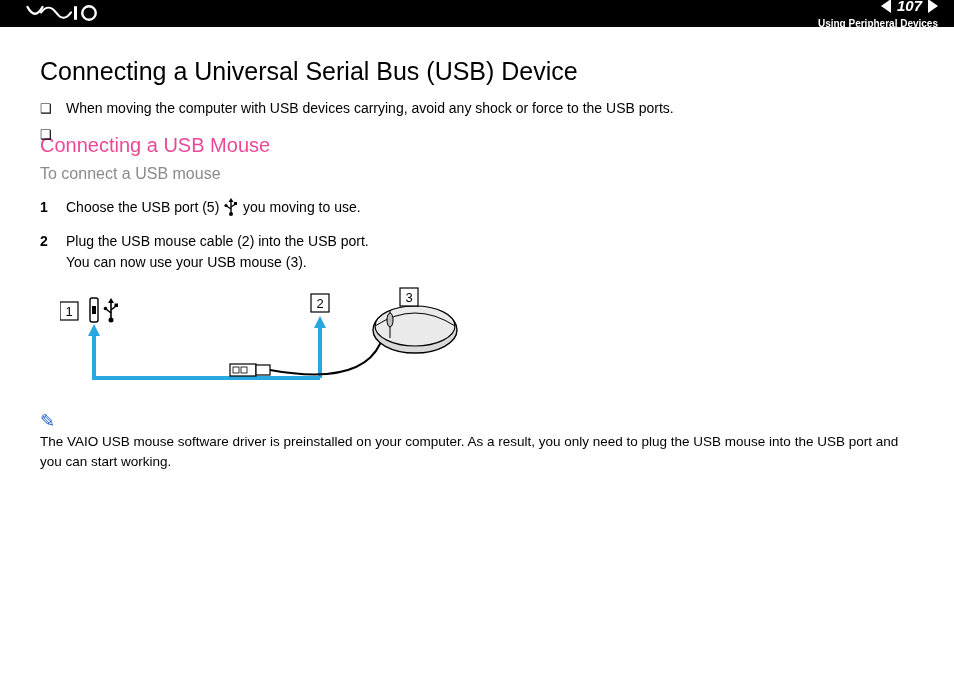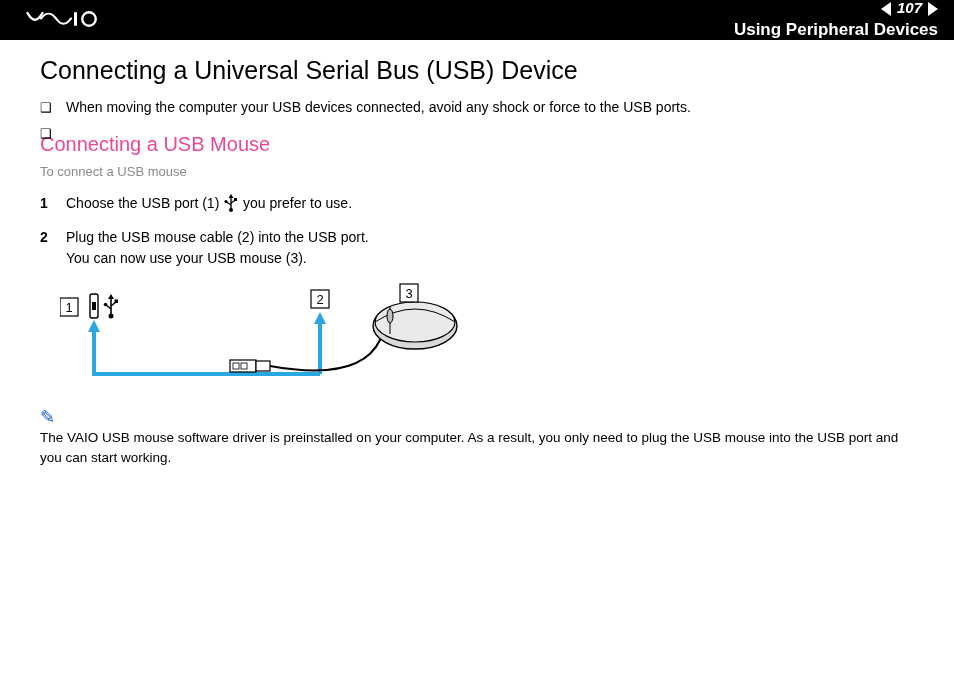--- a/index.html
+++ b/index.html
@@ -8,21 +8,21 @@
     font-family: Arial, Helvetica, sans-serif;
     background: #fff;
     width: 954px;
     height: 674px;
     overflow: hidden;
     position: relative;
   }
   .header {
     background: #000;
     color: #fff;
-    height: 40px;
+    height: 27px;
     display: flex;
     align-items: center;
     justify-content: space-between;
     padding: 0 16px;
   }
   .logo {
     font-family: Arial, sans-serif;
     font-size: 24px;
     font-weight: bold;
     letter-spacing: 2px;
@@ -38,32 +38,32 @@
   }
   .nav-prev { border-right: 10px solid #fff; }
   .nav-next { border-left: 10px solid #fff; }
   .page-num {
     font-style: italic;
     font-weight: bold;
     font-size: 15px;
   }
   .section-name {
     font-weight: bold;
-    font-size: 17px;
+    font-size: 10px;
     margin-top: 2px;
   }
   .header-right-col {
     display: flex;
     flex-direction: column;
     align-items: flex-end;
     gap: 2px;
     line-height: 1.1;
   }
   .content {
-    padding: 16px 40px 20px 40px;
+    padding: 30px 40px 20px 40px;
   }
   h1.page-title {
     font-size: 25px;
     font-weight: normal;
     margin: 0 0 14px 0;
     color: #000;
   }
   .intro {
     font-size: 14px;
     margin: 0 0 12px 0;
@@ -86,21 +86,21 @@
     top: 1px;
     font-size: 13px;
   }
   h2.sub-title {
     font-size: 20px;
     font-weight: normal;
     color: #ec4899;
     margin: 8px 0 8px 0;
   }
   .task-label {
-    font-size: 13px;
+    font-size: 16px;
     color: #8a8a8a;
     margin: 0 0 14px 0;
   }
   ol.steps {
     margin: 0 0 14px 0;
     padding: 0;
     list-style: none;
     counter-reset: step;
     font-size: 14px;
   }
@@ -162,46 +162,46 @@
 </div>
 
 <div class="content">
 
   <h1 class="page-title">Connecting a Universal Serial Bus (USB) Device</h1>
 
 
   <ul class="bullets">
     <li>
       <span class="bullet-mark">❑</span>
-      <span>When moving the computer your USB devices connected, avoid any shock or force to the USB ports.</span>
+      <span>When moving the computer with USB devices carrying, avoid any shock or force to the USB ports.</span>
     </li>
     <li>
       <span class="bullet-mark">❑</span>
     </li>
   </ul>
 
   <h2 class="sub-title">Connecting a USB Mouse</h2>
 
   <p class="task-label">To connect a USB mouse</p>
 
   <ol class="steps">
     <li>
-      <span>Choose the USB port (1) </span>
+      <span>Choose the USB port (5) </span>
       <span class="usb-inline">
         <svg width="16" height="18" viewBox="0 0 16 18">
           <circle cx="8" cy="16" r="2" fill="#000"></circle>
           <line x1="8" y1="16" x2="8" y2="2" stroke="#000" stroke-width="1.4"></line>
           <polygon points="8,0 5.5,4 10.5,4" fill="#000"></polygon>
           <path d="M8 11 L3.5 8" stroke="#000" stroke-width="1.4" fill="none"></path>
           <circle cx="3" cy="7.5" r="1.6" fill="#000"></circle>
           <path d="M8 9 L12.5 6" stroke="#000" stroke-width="1.4" fill="none"></path>
           <rect x="11" y="4" width="3" height="3" fill="#000"></rect>
         </svg>
       </span>
-      <span> you prefer to use.</span>
+      <span> you moving to use.</span>
     </li>
     <li>
       <span style="white-space:pre-line;">Plug the USB mouse cable (2) into the USB port.
 You can now use your USB mouse (3).</span>
     </li>
   </ol>
 
   <div class="diagram">
     <svg width="430" height="110" viewBox="0 0 430 110">
 

